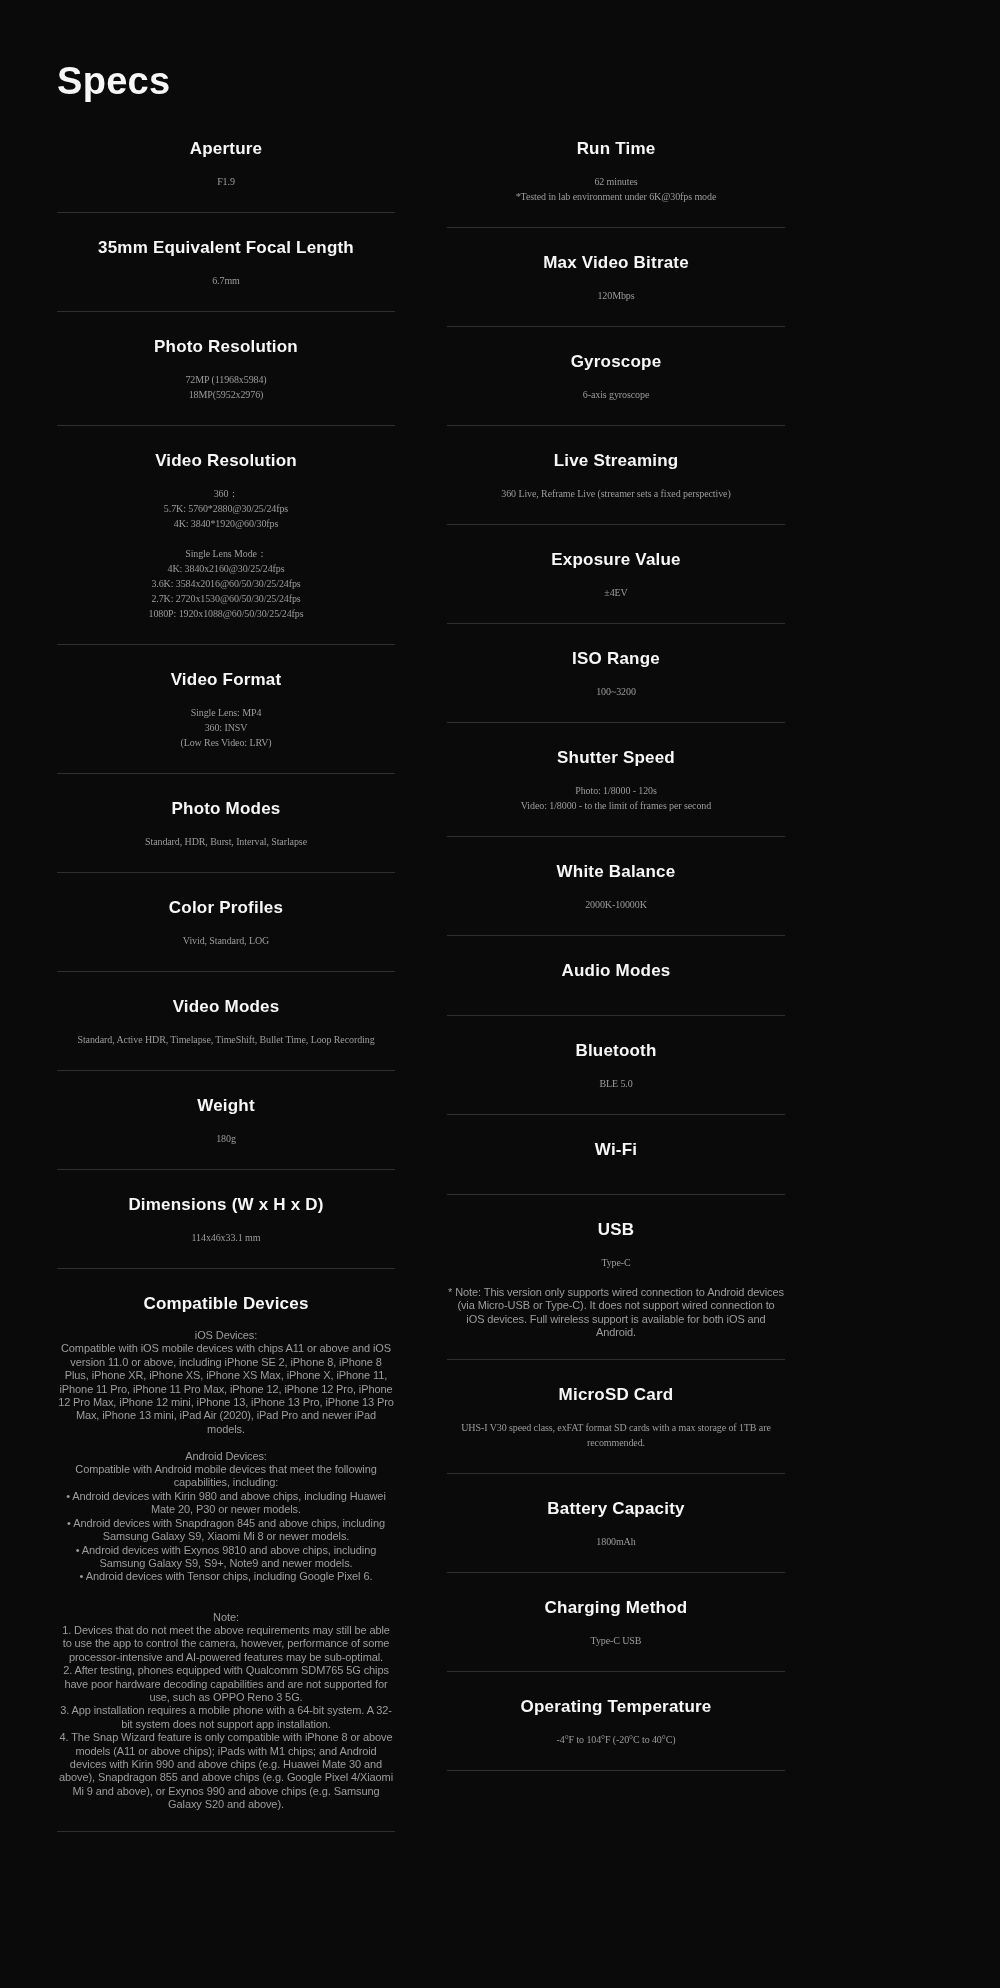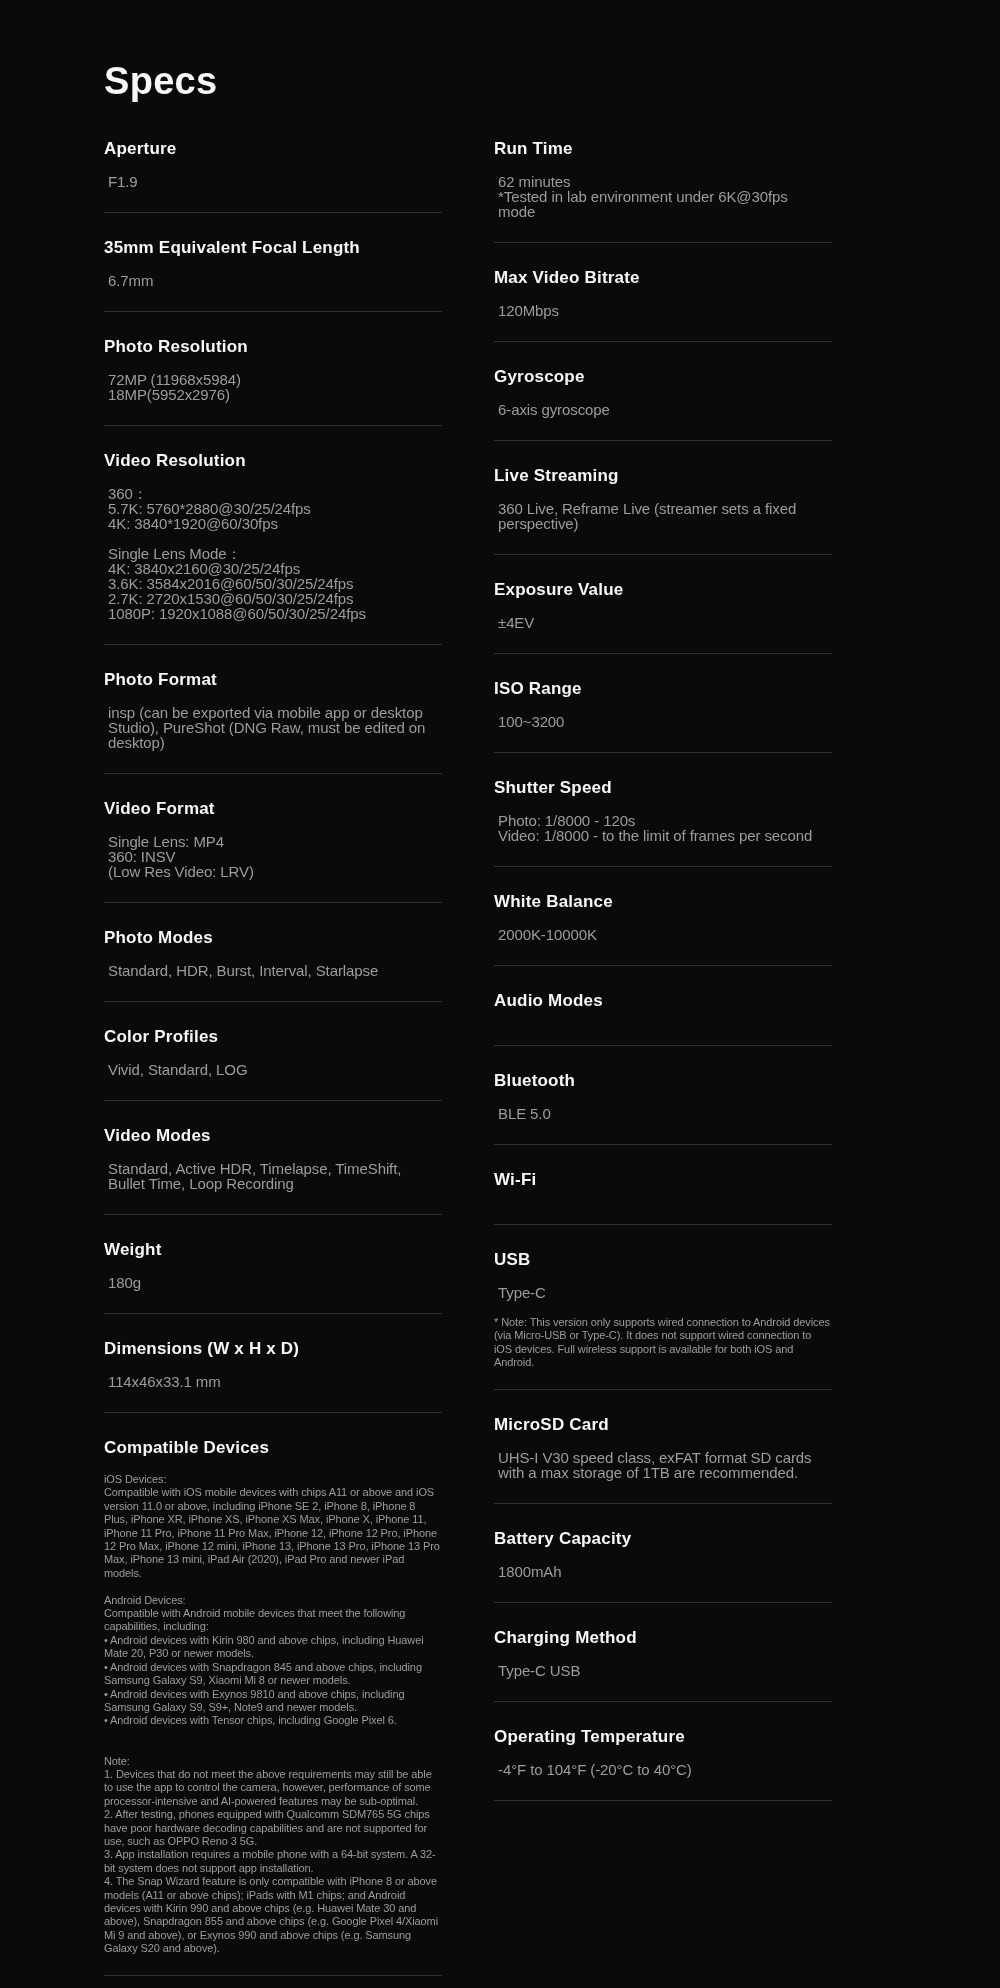--- a/index.html
+++ b/index.html
@@ -2,38 +2,38 @@
 <html style="--bg: #0a0a0a; --heading: #f7f7f7; --value: #9c9c9c; --divider: #2f2f2f;"><head>
 <meta charset="utf-8">
 <style>
   html,body{margin:0;padding:0;}
   body{
     width:1000px;height:1988px;overflow:hidden;
     background:var(--bg,#0a0a0a);
     font-family:"Liberation Sans",sans-serif;
     -webkit-font-smoothing:antialiased;
   }
-  .wrap{box-sizing:border-box;padding:58px 0 0 104px;}
+  .wrap{box-sizing:border-box;padding:58px 0 0 57px;}
   .page-title{
     color:var(--heading,#ffffff);
     font-size:38px;line-height:46px;font-weight:700;
     margin:0 0 10px 0;letter-spacing:.3px;
   }
-  .cols{display:flex;gap:52px;align-items:flex-start;}
+  .cols{display:flex;gap:52px;align-items:flex-start;text-align:center;}
   .col{width:338px;flex:0 0 338px;}
   .spec{padding:24px 0 19px 0;border-bottom:1px solid var(--divider,#2f2f2f);}
   .spec-label{
     color:var(--heading,#f7f7f7);
     font-size:17px;line-height:22px;font-weight:700;
     margin:0 0 14px 0;letter-spacing:.2px;
   }
   .spec-value{
     color:var(--value,#9c9c9c);
-    font-size:15px;line-height:15px;letter-spacing:-.1px;
-    margin:4px;white-space:pre-line;
+    font-size:10px;line-height:15px;letter-spacing:-.1px;
+    margin:4px;white-space:pre-line;font-family:Liberation Serif, serif;
   }
   .spec-note{
     color:var(--value,#9c9c9c);
     font-size:11px;line-height:13.4px;letter-spacing:-.1px;
     margin:0;white-space:pre-line;
   }
   .spec-value + .spec-note{margin-top:16px;}
 </style>
 </head>
 <body>
@@ -59,24 +59,20 @@
           <h3 class="spec-label">Video Resolution</h3>
           <p class="spec-value">360：
 5.7K: 5760*2880@30/25/24fps
 4K: 3840*1920@60/30fps
 
 Single Lens Mode：
 4K: 3840x2160@30/25/24fps
 3.6K: 3584x2016@60/50/30/25/24fps
 2.7K: 2720x1530@60/50/30/25/24fps
 1080P: 1920x1088@60/50/30/25/24fps</p>
-        </section>
-        <section class="spec">
-          <h3 class="spec-label">Photo Format</h3>
-          <p class="spec-value">insp (can be exported via mobile app or desktop Studio), PureShot (DNG Raw, must be edited on desktop)</p>
         </section>
         <section class="spec">
           <h3 class="spec-label">Video Format</h3>
           <p class="spec-value">Single Lens: MP4
 360: INSV
 (Low Res Video: LRV)</p>
         </section>
         <section class="spec">
           <h3 class="spec-label">Photo Modes</h3>
           <p class="spec-value">Standard, HDR, Burst, Interval, Starlapse</p>

